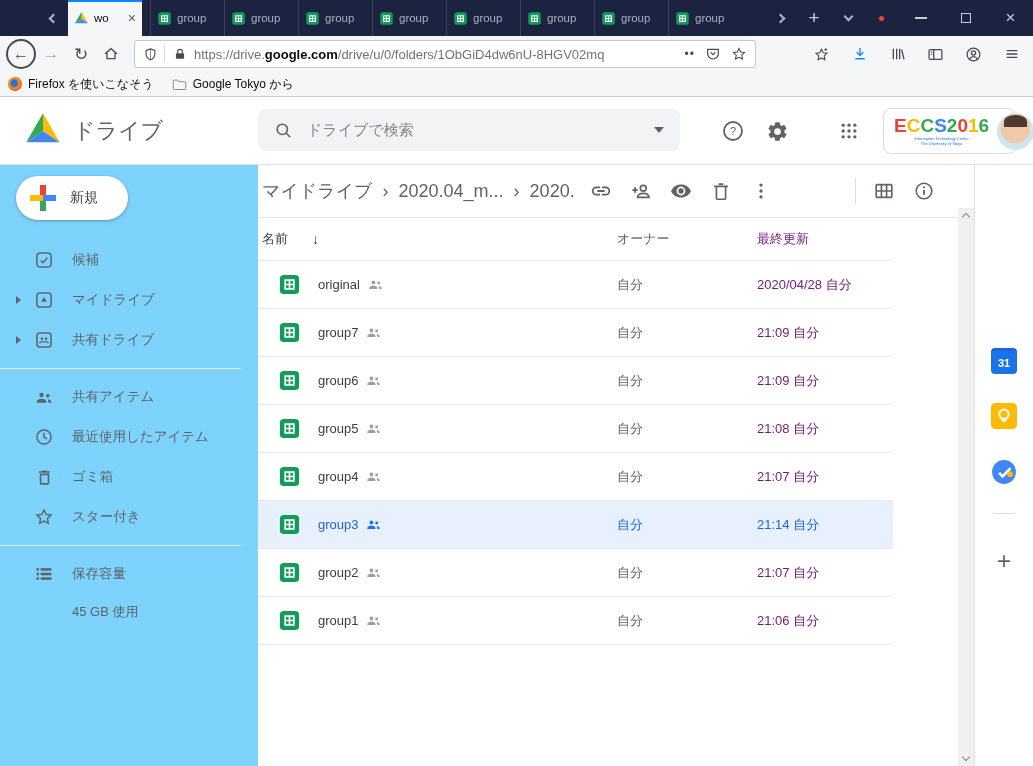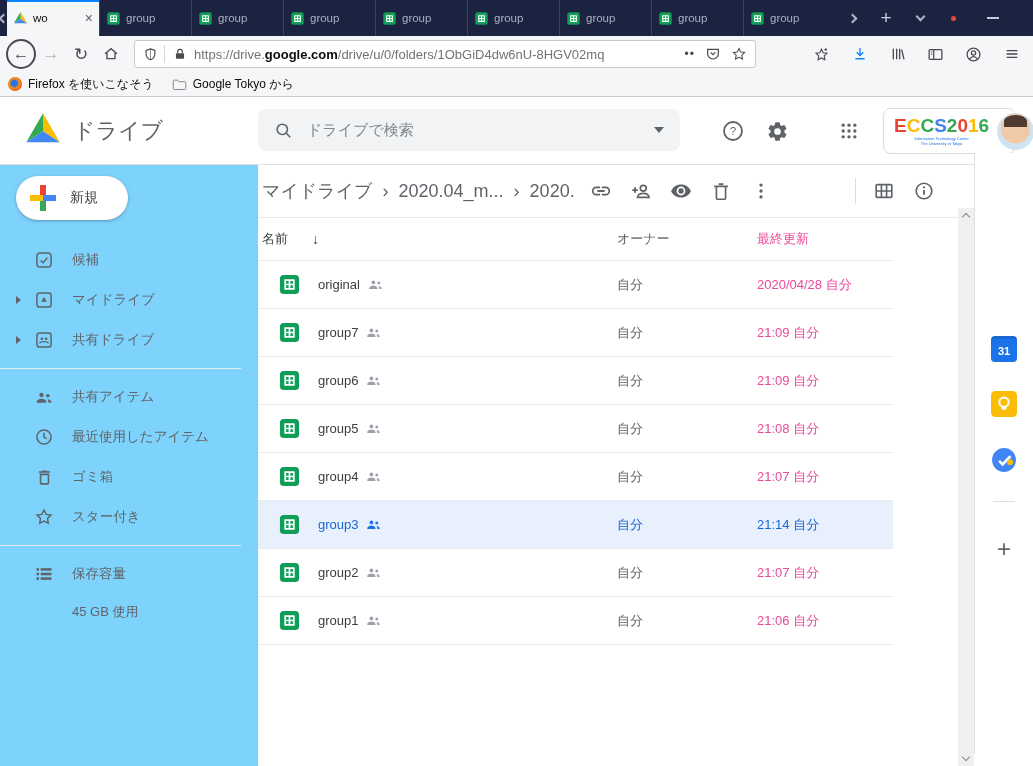--- a/index.html
+++ b/index.html
@@ -8,27 +8,27 @@
   .app { position:absolute; inset:0; width:1033px; height:766px; }
 
   
   .tabbar { position:absolute; left:0; top:0; width:1033px; height:36px; background:#1c2340; display:flex; align-items:stretch; }
   .tab-left-spacer { width:38px; }
   .tab-scroll { width:30px; display:flex; align-items:center; justify-content:center; }
   .chev { width:7px; height:7px; border-right:2px solid #aeb4c6; border-bottom:2px solid #aeb4c6; display:inline-block; }
   .chev.left { transform:rotate(135deg); }
   .chev.right { transform:rotate(-45deg); }
   .chev.down { transform:rotate(45deg); margin-top:-3px; }
-  .tab { width:92px; display:flex; align-items:center; padding:0 6px; gap:5px; position:relative; overflow:hidden; flex:none; }
+  .tab { width:74px; display:flex; align-items:center; padding:0 6px; gap:5px; position:relative; overflow:hidden; flex:none; }
   .tab.active { background:#f5f6f7; }
   .tab.active::before { content:""; position:absolute; left:0; top:0; right:0; height:2px; background:#0a84ff; }
   .tab .tab-label { font-size:11.5px; color:#a9afc2; white-space:nowrap; overflow:hidden; flex:1; }
   .tab.active .tab-label { color:#0c0c0d; }
   .tab.active .tab-close { color:#5c5c61; font-size:14px; line-height:1; }
-  .inactive-tabs { display:flex; }
+  .inactive-tabs { display:flex;padding-left:8px; }
   .inactive-tabs .tab { border-left:1px solid rgba(255,255,255,.14); }
   .favicon { width:15px; height:15px; flex:none; }
   .tab-controls { margin-left:auto; display:flex; align-items:center; height:36px; }
   .tc { width:34px; height:36px; display:flex; align-items:center; justify-content:center; color:#c7ccda; font-size:15px; }
   .tc.plus { font-size:19px; font-weight:400; }
   .rec-dot { width:5px; height:5px; border-radius:50%; background:#e8453c; margin:0 14px; }
   .win-min { width:12px; height:2px; background:#c7ccda; }
   .win-max { width:10px; height:10px; border:1.5px solid #c7ccda; }
   .win-close { font-size:17px; color:#c7ccda; }
   .tc.win { width:45px; }
@@ -92,37 +92,37 @@
   .crumb { font-size:18px; color:#5f6368; white-space:nowrap; }
   .crumb-sep { font-size:18px; color:#5f6368; margin:0 10px; }
   .tbtn { width:40px; height:40px; display:flex; align-items:center; justify-content:center; flex:none; }
   .tbtn svg { width:22px; height:22px; }
   .tb-spacer { flex:1; }
   .vsep { width:1px; height:26px; background:#dadce0; margin:0 8px; }
   .listhead { height:43px; display:flex; align-items:center; position:relative; border-bottom:1px solid #e8eaed; width:635px; }
   .listhead .h-name { margin-left:4px; font-size:13px; color:#3c4043; font-weight:500; display:flex; align-items:center; gap:24px; }
   .sortarrow { font-size:14px; color:#3c4043; }
   .col-owner { position:absolute; left:359px; font-size:13px; color:#5f6368; }
-  .col-mod   { position:absolute; left:499px; font-size:13px; color:#ec4899; }
+  .col-mod   { position:absolute; left:499px; font-size:13px; color:#701a75; }
   .file-row { height:48px; width:635px; position:relative; display:flex; align-items:center; border-bottom:1px solid #e8eaed; padding-left:20px; }
   .file-row .fname { margin-left:17px; font-size:13px; font-weight:500; color:#3c4043; }
   .file-row .shared-icn { margin-left:7px; color:#9aa0a6; width:17px; height:17px; }
   .file-row.selected { background:#e8f0fe; }
   .file-row.selected .fname, .file-row.selected .col-owner, .file-row.selected .col-mod { color:#1967d2; }
   .file-row.selected .shared-icn { color:#1a73e8; }
   .sheets-icn { width:23px; height:23px; flex:none; }
 
   
   .pagescroll { position:absolute; left:958px; top:208px; width:16px; height:558px; background:#f0f0f1; display:flex; flex-direction:column; align-items:center; justify-content:space-between; padding:6px 0; }
   .sb-ar { width:6px; height:6px; border-right:1.5px solid #88888c; border-bottom:1.5px solid #88888c; }
   .sb-ar.up { transform:rotate(-135deg); }
   .sb-ar.down { transform:rotate(45deg); }
 
   
-  .sidepanel { position:absolute; left:974px; top:153px; width:59px; height:601px; background:#fff; border-left:1px solid #e0e0e0; }
+  .sidepanel { position:absolute; left:974px; top:165px; width:59px; height:601px; background:#fff; border-left:1px solid #e0e0e0; }
   .sp-icon { position:absolute; left:50%; transform:translateX(-50%); width:26px; height:26px; }
   .cal-icon { background:#1a73e8; border-radius:4px; color:#fff; font-size:11px; font-weight:700; display:flex; align-items:center; justify-content:center; border-top:3px solid #1967d2; }
   .sp-div { position:absolute; left:50%; transform:translateX(-50%); width:22px; height:1px; background:#dadce0; }
   .sp-plus { color:#5f6368; font-size:24px; font-weight:300; width:auto; }
 
   svg { display:block; }
 </style>
 </head>
 <body>
 

